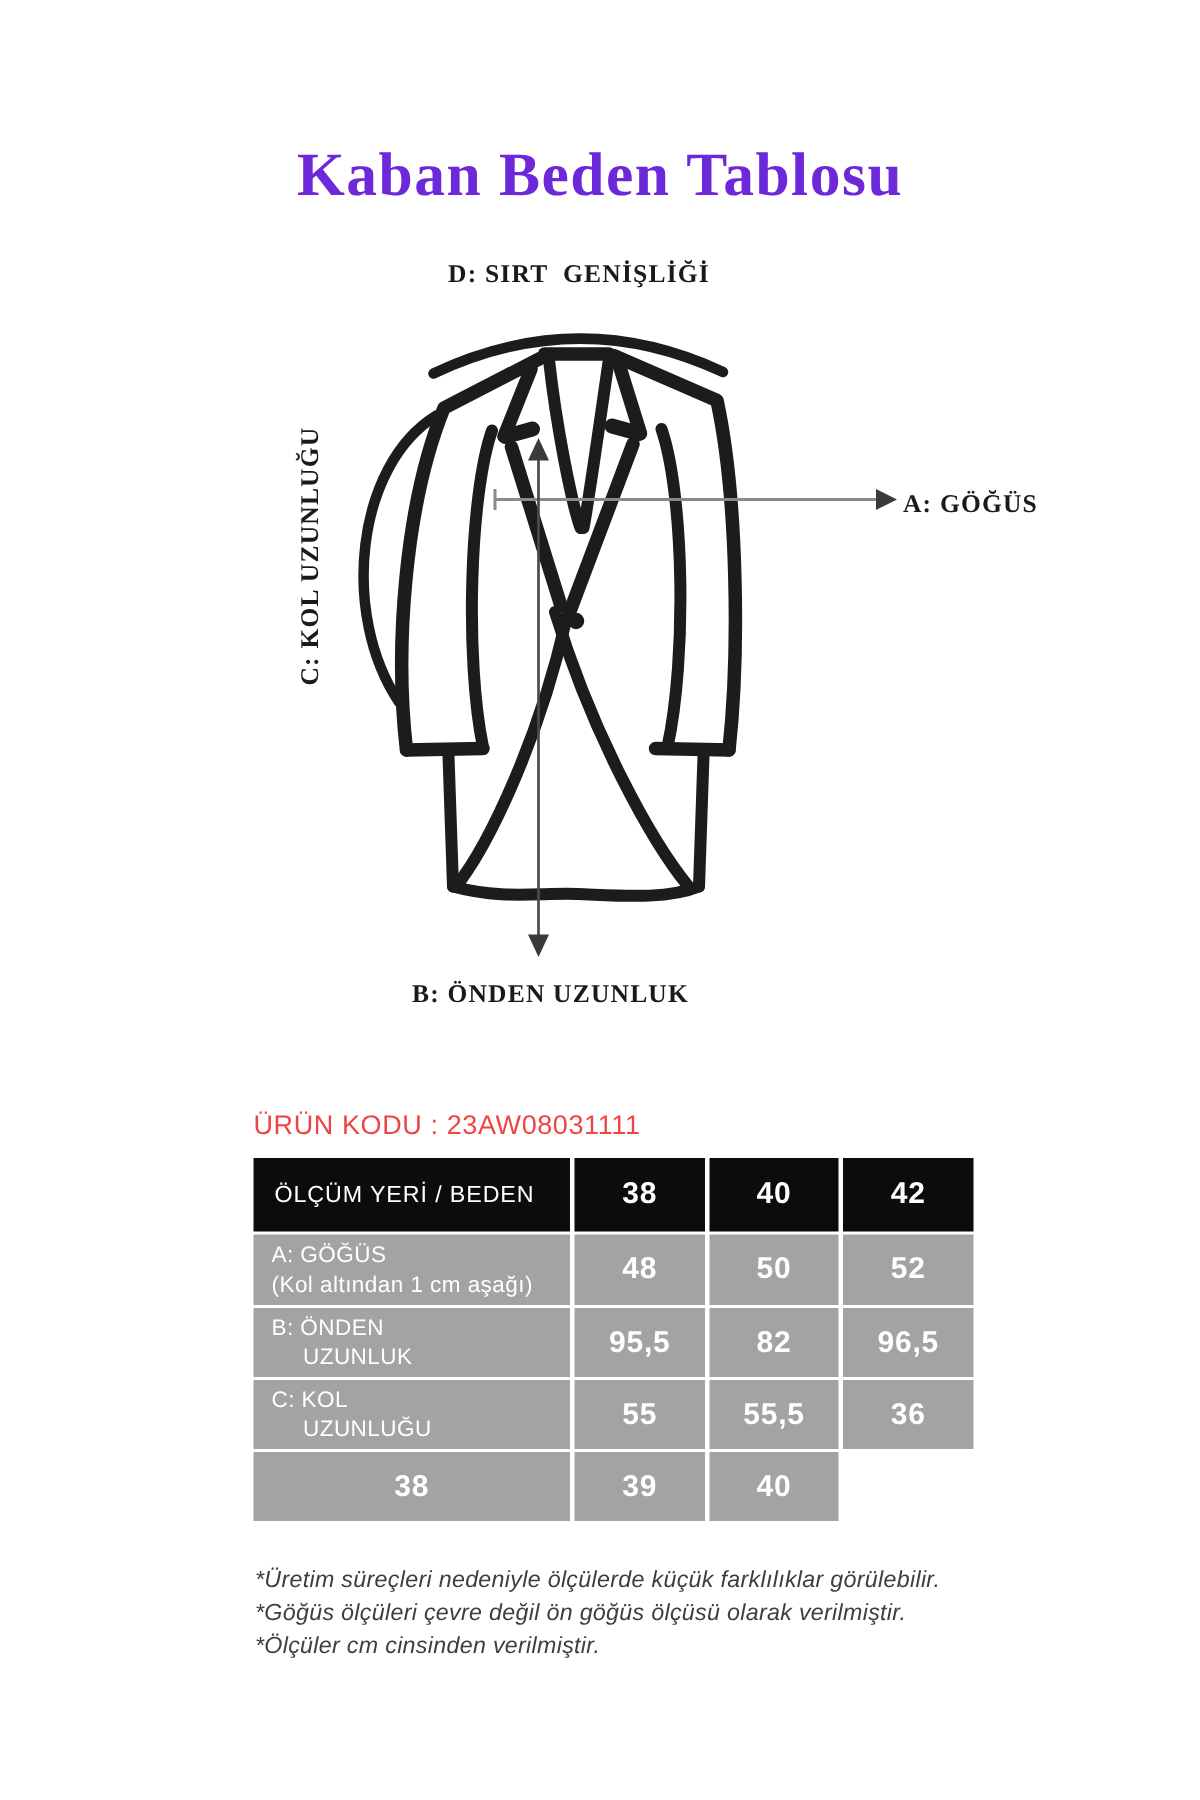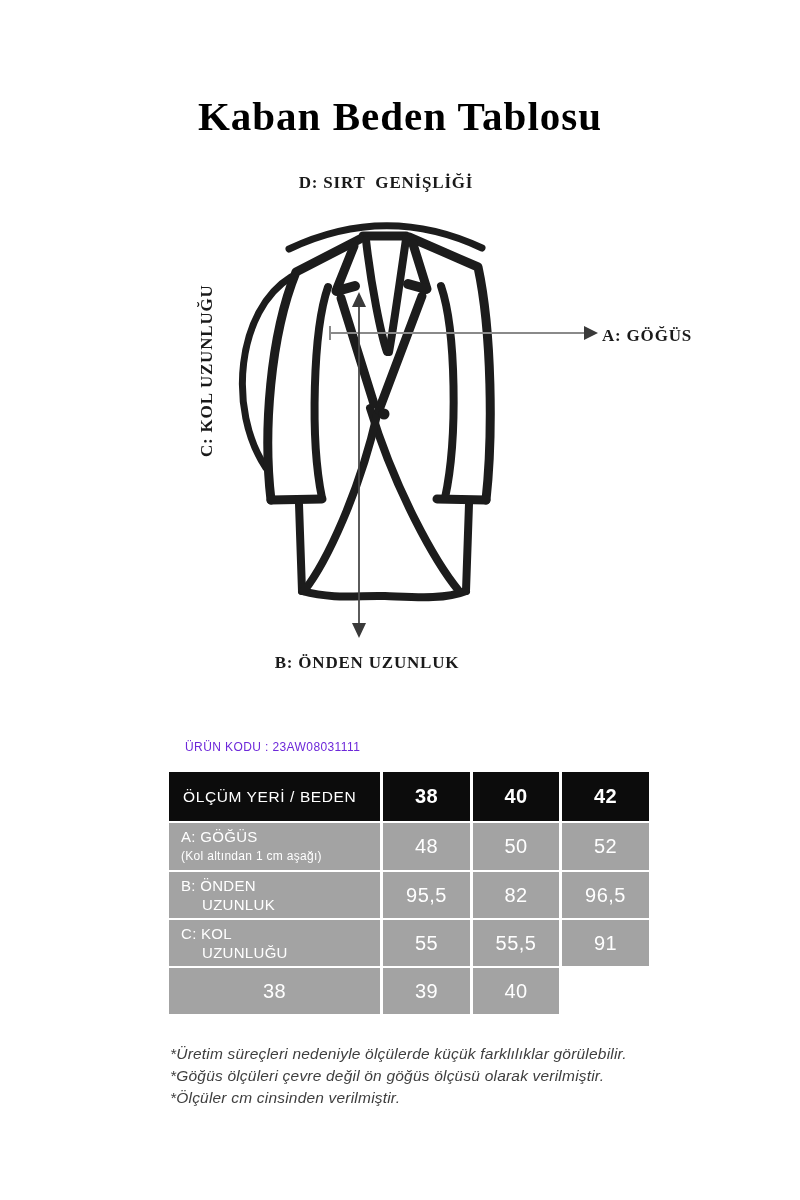--- a/index.html
+++ b/index.html
@@ -13,21 +13,21 @@
     overflow: hidden;
   }
   .page-title {
     position: absolute;
     top: 92px; left: 0; width: 800px;
     text-align: center;
     font-family: "Liberation Serif", "DejaVu Serif", serif;
     font-weight: bold;
     font-size: 41px;
     letter-spacing: 1px;
-    color: #000000;
+    color: #6d28d9;
   }
   .diag-label {
     position: absolute;
     font-family: "Liberation Serif", "DejaVu Serif", serif;
     font-weight: bold;
     font-size: 17px;
     letter-spacing: 0.8px;
     color: #1a1a1a;
     white-space: pre;
   }
@@ -35,24 +35,24 @@
   .label-a { top: 326px; left: 602px; }
   .label-c {
     top: 362px; left: 122px; width: 170px; height: 20px;
     text-align: center;
     transform: rotate(-90deg);
   }
   .label-b { top: 653px; left: 247px; width: 240px; text-align: center; }
   .coat-svg { position: absolute; left: 140px; top: 190px; }
   .product-code {
     position: absolute;
-    top: 740px; left: 185px;
-    font-size: 12px;
+    top: 740px; left: 169px;
+    font-size: 18px;
     letter-spacing: 0.4px;
-    color: #6d28d9;
+    color: #ef4444;
   }
   .size-table {
     position: absolute;
     left: 169px; top: 772px;
     display: grid;
     grid-template-columns: 211px 87px 86px 87px;
     grid-template-rows: 49px 47px 46px 46px 46px;
     column-gap: 3px;
     row-gap: 2px;
     background: #ffffff;
@@ -76,22 +76,22 @@
     flex-direction: column;
     align-items: flex-start;
     justify-content: center;
     padding-left: 12px;
     padding-right: 6px;
     font-size: 15px;
     line-height: 19.5px;
     letter-spacing: 0.3px;
   }
   .row-label .l2.indent { padding-left: 21px; }
-  .row-label .l2.small { font-size: 12px; }
-  .cell.val { font-size: 20px; font-weight: 400; letter-spacing: 0.5px; }
+  .row-label .l2.small { font-size: 15px; }
+  .cell.val { font-size: 20px; font-weight: 700; letter-spacing: 0.5px; }
   .notes {
     position: absolute;
     left: 170px; top: 1043px;
     font-size: 15.5px;
     line-height: 22px;
     letter-spacing: 0.2px;
     color: #3e3e3e;
     font-style: italic;
   }
 </style>
@@ -182,21 +182,21 @@
     <div class="cell td val">95,5</div>
     <div class="cell td val">82</div>
     <div class="cell td val">96,5</div>
 
     <div class="cell td row-label">
       <span class="l1">C: KOL</span>
       <span class="l2 indent">UZUNLUĞU</span>
     </div>
     <div class="cell td val">55</div>
     <div class="cell td val">55,5</div>
-    <div class="cell td val">91</div>
+    <div class="cell td val">36</div>
 
     <div class="cell td val">38</div>
     <div class="cell td val">39</div>
     <div class="cell td val">40</div>
   </div>
 
   <div class="notes">
     <div>*Üretim süreçleri nedeniyle ölçülerde küçük farklılıklar görülebilir.</div>
     <div>*Göğüs ölçüleri çevre değil ön göğüs ölçüsü olarak verilmiştir.</div>
     <div>*Ölçüler cm cinsinden verilmiştir.</div>

